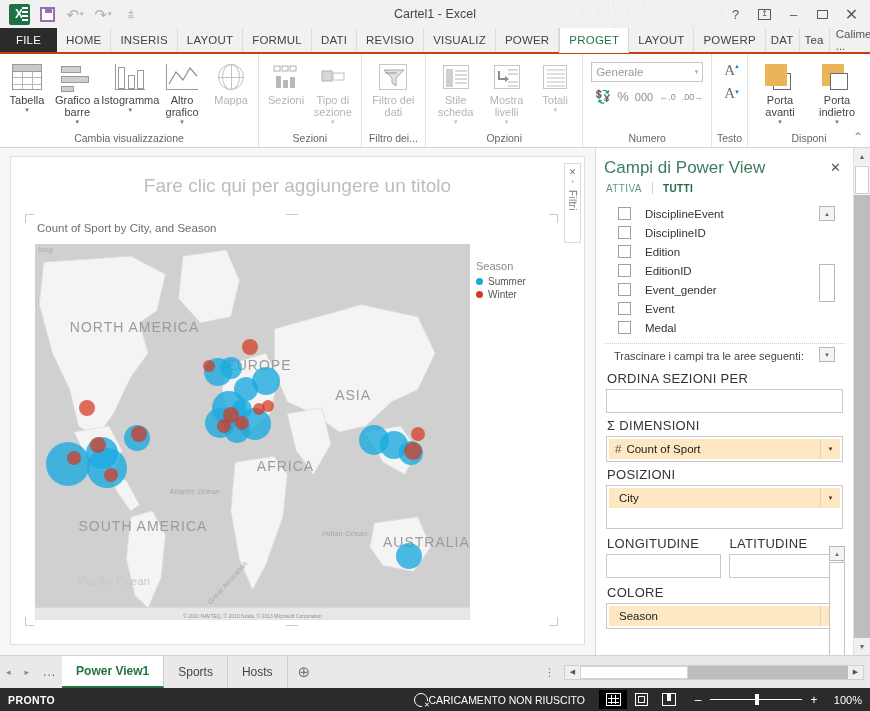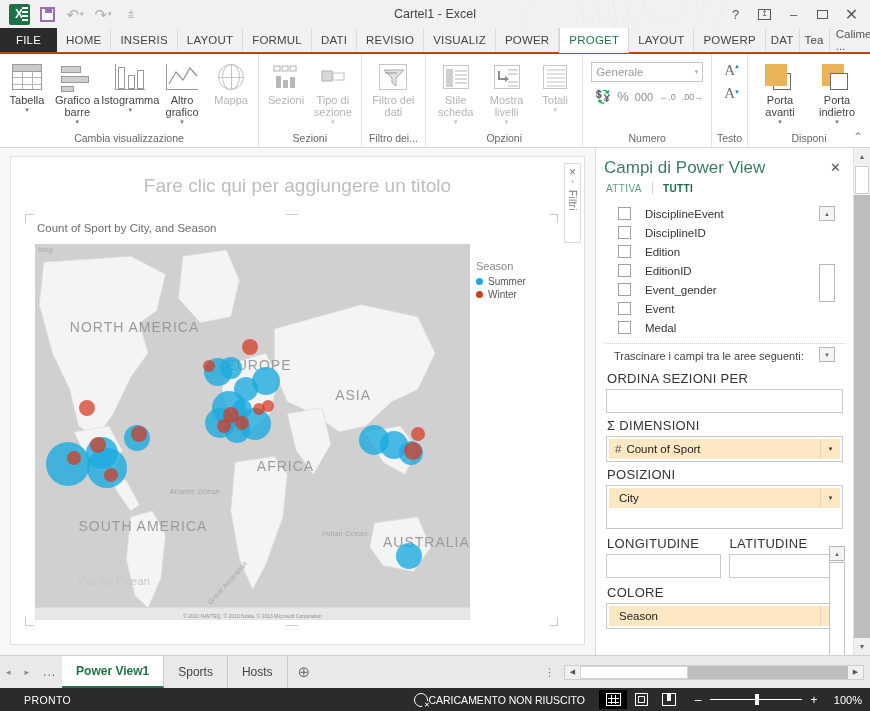--- a/index.html
+++ b/index.html
@@ -349,21 +349,21 @@
   }
   .hsb .ar { width: 15px; background: #f0f0f0; display:flex;align-items:center;justify-content:center;font-size:7px;color:#555;}
   .hsb .th { width: 108px; background: #fff; border: 1px solid #d4d4d4; }
 
   
   .statusbar {
     position: absolute; left: 0; right: 0; bottom: 0; height: 23px;
     background: #2b2b2b; color: #fff;
     display: flex; align-items: center; font-size: 10.5px;
   }
-  .st-left { padding-left: 24px; letter-spacing: .4px; }
+  .st-left { padding-left: 8px; letter-spacing: .4px; font-weight: bold; }
   .st-right { margin-left: auto; display: flex; align-items: center; gap: 0; padding-right: 8px; }
   .st-load { display: flex; align-items: center; margin-right: 14px; }
   .load-ico {
     width: 14px; height: 14px; border-radius: 50%;
     border: 1.5px solid #fff; position: relative;
   }
   .load-ico::after {
     content:"✕"; position: absolute; right: -4px; bottom: -4px;
     font-size: 7px; background:#2b2b2b; border-radius:50%;
     width:9px;height:9px;display:flex;align-items:center;justify-content:center;

